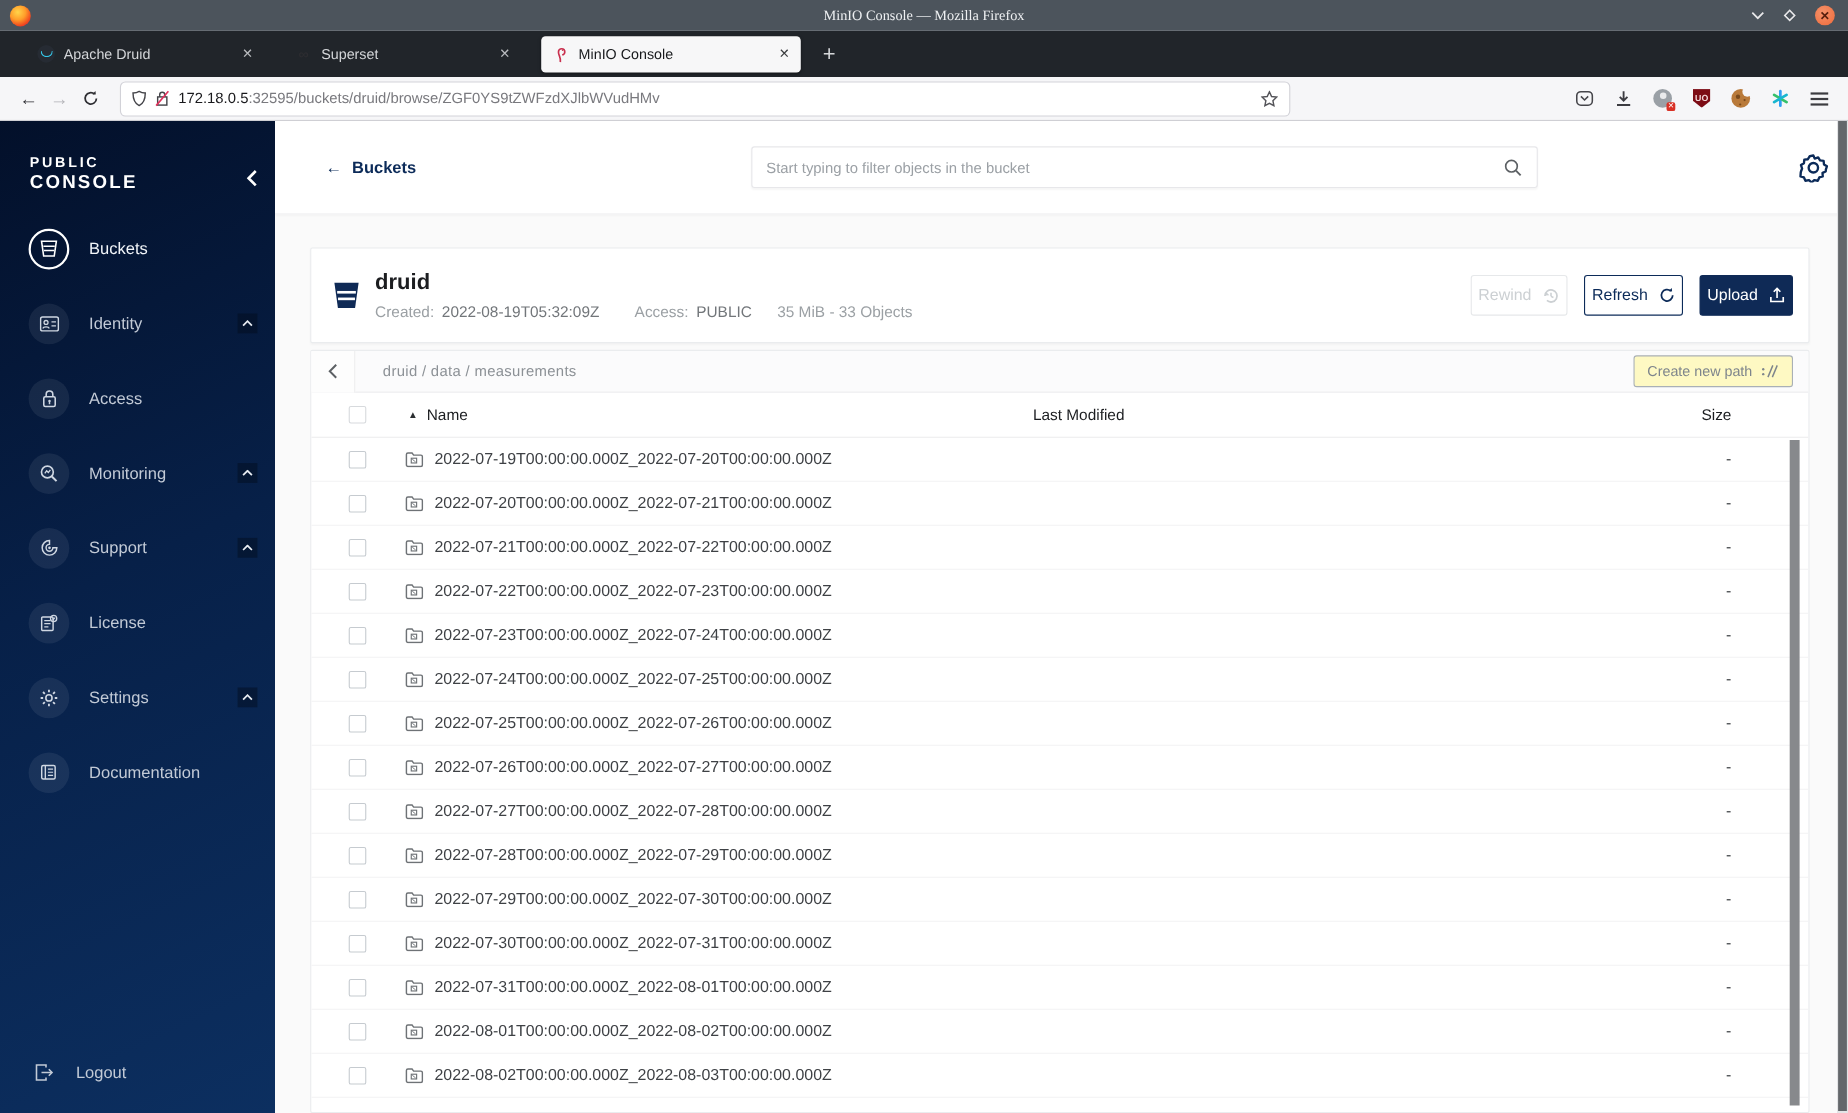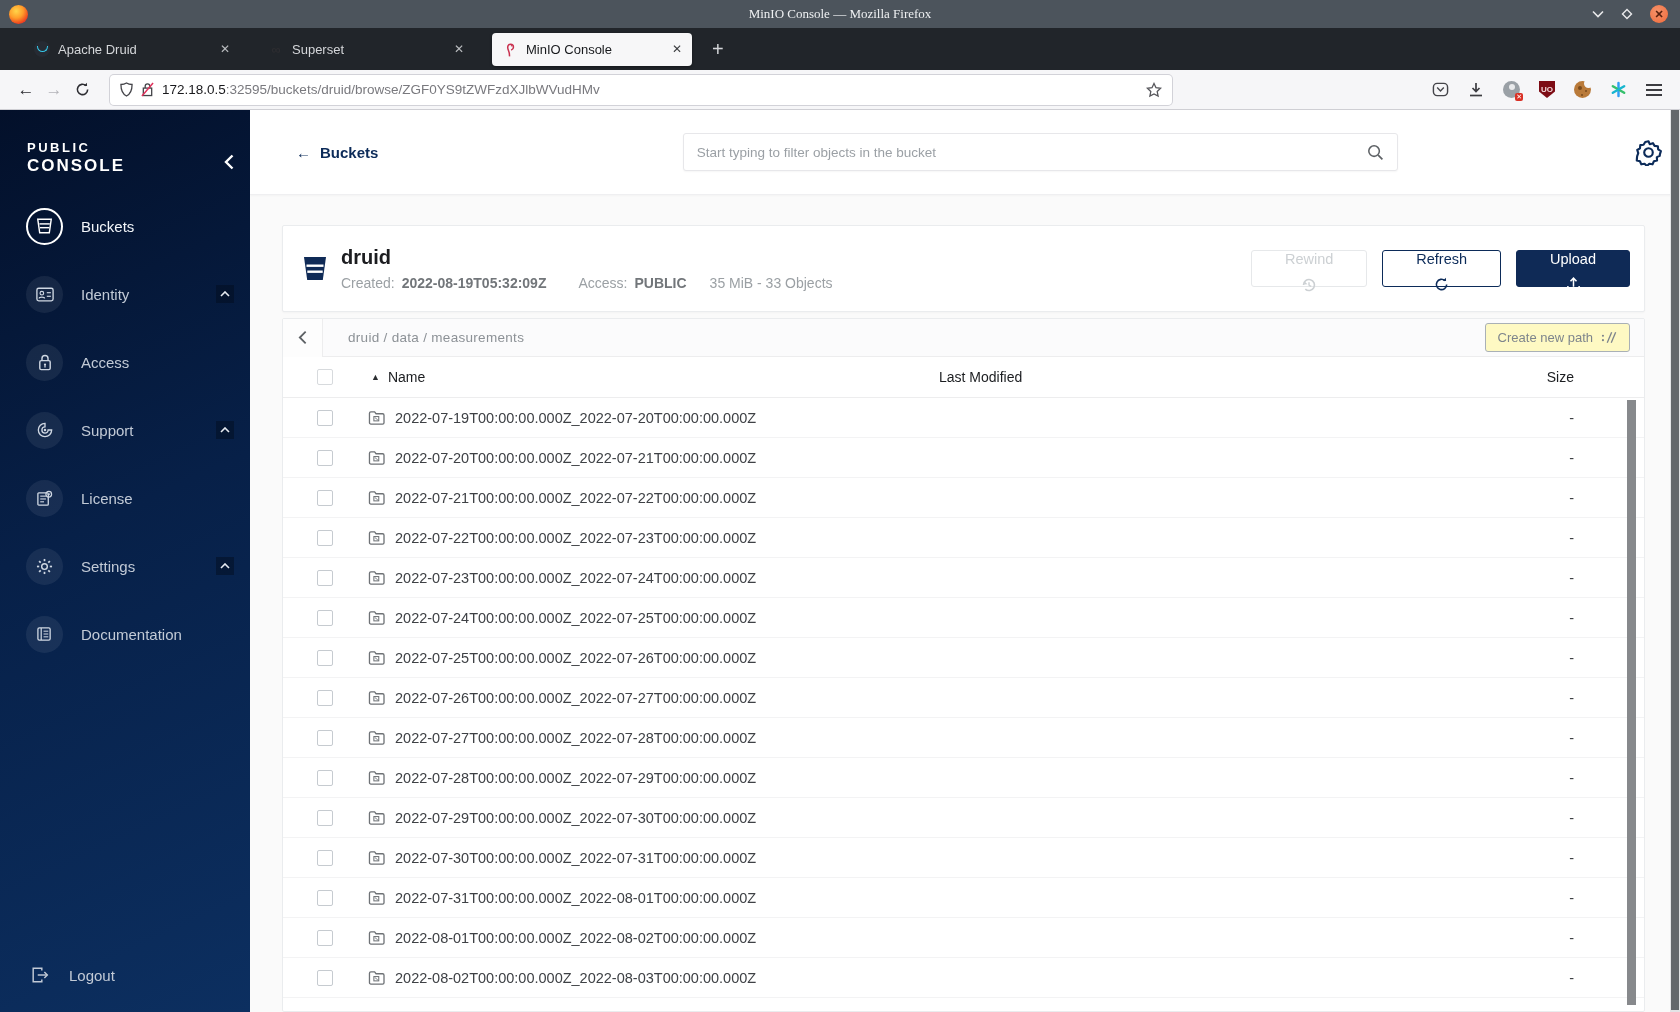--- a/index.html
+++ b/index.html
@@ -9,21 +9,21 @@
   .titlebar { height:28px; background:#4c545c; display:flex; align-items:center; position:relative; }
   .ff-logo { width:19px; height:19px; border-radius:50%; margin-left:9px;
     background: radial-gradient(circle at 38% 32%, #ffd54a 0%, #ff9d2a 40%, #f0451e 72%, #b5007f 100%); }
   .win-title { position:absolute; left:0; right:0; text-align:center; color:#eef0f2; font-size:13px;font-family:Liberation Serif, serif; }
   .win-controls { margin-left:auto; display:flex; align-items:center; gap:17px; padding-right:12px; z-index:2; }
   .win-controls svg { display:block; }
   .close-btn { width:18px; height:18px; border-radius:50%; background:radial-gradient(circle at 40% 35%, #f5926a, #ef6a3a); display:flex; align-items:center; justify-content:center; color:#58200e; font-size:11px; font-weight:bold; }
 
   .tabstrip { height:42px; background:#21252a; display:flex; align-items:center; padding-left:24px; }
   .tab { width:216px; height:33px; border-radius:4px; display:flex; align-items:center; gap:8px; padding:0 10px; color:#d4d6d9; font-size:13px; margin-right:18px; }
-  .tab.active { width:200px; background:#f7f7f8; color:#17191c; box-shadow:0 1px 3px rgba(0,0,0,.4); }
+  .tab.active { width:236px; background:#f7f7f8; color:#17191c; box-shadow:0 1px 3px rgba(0,0,0,.4); }
   .tab .tab-close { margin-left:auto; font-size:12px; color:inherit; opacity:.85; }
   .tab-label { white-space:nowrap; overflow:hidden; }
   .newtab { color:#d4d6d9; font-size:20px; margin-left:2px; font-weight:300; }
   .tab-ico { width:16px; height:16px; flex:0 0 16px; display:flex; align-items:center; justify-content:center; }
   .druid-ico { width:16px; height:16px; border-radius:50%; background:#262b33; position:relative; }
   .druid-ico::after { content:""; position:absolute; left:3px; top:5px; width:9px; height:5px; border:1.6px solid #35c7e8; border-top:none; border-radius:0 0 8px 8px; }
   .superset-ico { color:#2c2c30; font-weight:bold; font-size:13px; }
 
   .navbar { height:40px; background:#f6f6f8; border-bottom:1px solid #cfcfd4; display:flex; align-items:center; padding:0 12px; }
   .nav-btn { width:28px; display:flex; align-items:center; justify-content:center; color:#2d2d32; font-size:17px; }
@@ -68,24 +68,24 @@
   .search-box input { border:none; outline:none; flex:1; font-size:13.5px; color:#444; font-family:"Liberation Sans",sans-serif; background:transparent; }
   .search-box input::placeholder { color:#9ba0a5; }
   .header-gear { margin-left:auto; color:#0c2b59; padding-right:4px; }
 
   .content { flex:1; padding:30px 35px 0 32px; display:flex; flex-direction:column; overflow:hidden; }
 
   .bucket-card { background:#fff; border:1px solid #eaecee; border-radius:2px; box-shadow:0 1px 2px rgba(0,0,0,.03); height:87px; flex:0 0 87px; display:flex; align-items:center; padding:0 14px 0 18px; }
   .bucket-info { margin-left:12px; }
   .bucket-name { font-size:20px; font-weight:bold; color:#1c1d20; }
   .bucket-meta { margin-top:6px; font-size:14px; color:#9ba0a4; display:flex; align-items:center; gap:7px; }
-  .meta-val { font-weight:bold; color:#72767a; }
+  .meta-val { font-weight:normal; color:#72767a; }
   .meta-usage { margin-left:16px; color:#9ba0a4; }
   .card-actions { margin-left:auto; display:flex; align-items:center; gap:15px; }
-  .btn { height:37px; border-radius:3px; font-size:14.5px; padding:0 33px; display:inline-flex; align-items:center; gap:10px; background:#fff; border:1px solid transparent; font-family:"Liberation Sans",sans-serif;flex-direction:column; }
+  .btn { height:37px; border-radius:3px; font-size:14.5px; padding:0 6px; display:inline-flex; align-items:center; gap:10px; background:#fff; border:1px solid transparent; font-family:"Liberation Sans",sans-serif; }
   .btn-disabled { color:#ccd0d3; border-color:#e6e8ea; }
   .btn-outline { color:#0c2b59; border-color:#0c2b59; }
   .btn-primary { background:#0f2a56; border-color:#0f2a56; color:#fff; }
 
   .browse-card { background:#fff; border:1px solid #eaecee; border-radius:2px; margin-top:6px; flex:1; display:flex; flex-direction:column; overflow:hidden; position:relative; }
   .crumb-row { height:38px; flex:0 0 38px; display:flex; align-items:center; background:#fbfbfc; border-bottom:1px solid #ededee; padding-right:14px; }
   .crumb-back { width:40px; height:38px; border-right:1px solid #ededee; display:flex; align-items:center; justify-content:center; color:#5c6064; background:#fdfdfd; }
   .crumb-text { margin-left:25px; color:#8c9196; font-size:13.5px; letter-spacing:.3px; }
   .create-path { margin-left:auto; height:29px; border:1px solid #a9b0b6; border-radius:3px; background:#fef9c3; color:#7e858c; font-size:13px; padding:0 12px; display:flex; align-items:center; gap:8px; font-family:"Liberation Sans",sans-serif; }
 
@@ -264,20 +264,35 @@
           <svg width="14" height="17" viewBox="0 0 14 18">
               <rect x="1.5" y="7" width="11" height="9.5" rx="1.5" fill="none" stroke="currentColor" stroke-width="1.5"></rect>
               <path d="M3.8 7 V4.8 a3.2 3.2 0 0 1 6.4 0 V7" fill="none" stroke="currentColor" stroke-width="1.5"></path>
               <circle cx="7" cy="11.2" r="1.2" fill="currentColor"></circle>
               <line x1="7" y1="12" x2="7" y2="14.2" stroke="currentColor" stroke-width="1.4"></line>
             </svg>
         </span>
         <span class="menu-label">Access</span>
       </div>
 
+      <div class="menu-item">
+        <span class="icon-circle">
+          <svg width="17" height="17" viewBox="0 0 18 18">
+              <circle cx="7.5" cy="7.5" r="5.7" fill="none" stroke="currentColor" stroke-width="1.6"></circle>
+              <line x1="11.8" y1="11.8" x2="16.3" y2="16.3" stroke="currentColor" stroke-width="2"></line>
+              <path d="M5 8.8 l1.8-2.4 1.6 1.6 2-2.6" fill="none" stroke="currentColor" stroke-width="1.3"></path>
+            </svg>
+        </span>
+        <span class="menu-label">Monitoring</span>
+        <span class="menu-caret">
+          <svg width="10" height="6" viewBox="0 0 10 6">
+              <path d="M1 5 L5 1 L9 5" fill="none" stroke="currentColor" stroke-width="1.6"></path>
+            </svg>
+        </span>
+      </div>
 
       <div class="menu-item">
         <span class="icon-circle">
           <svg width="16" height="16" viewBox="0 0 18 18">
               <path d="M9 1.5 a7.5 7.5 0 1 0 7.5 7.5 h-4 a3.5 3.5 0 1 1 -3.5 -3.5 Z" fill="none" stroke="currentColor" stroke-width="1.5"></path>
               <circle cx="9" cy="9" r="1.4" fill="currentColor"></circle>
             </svg>
         </span>
         <span class="menu-label">Support</span>
         <span class="menu-caret">

